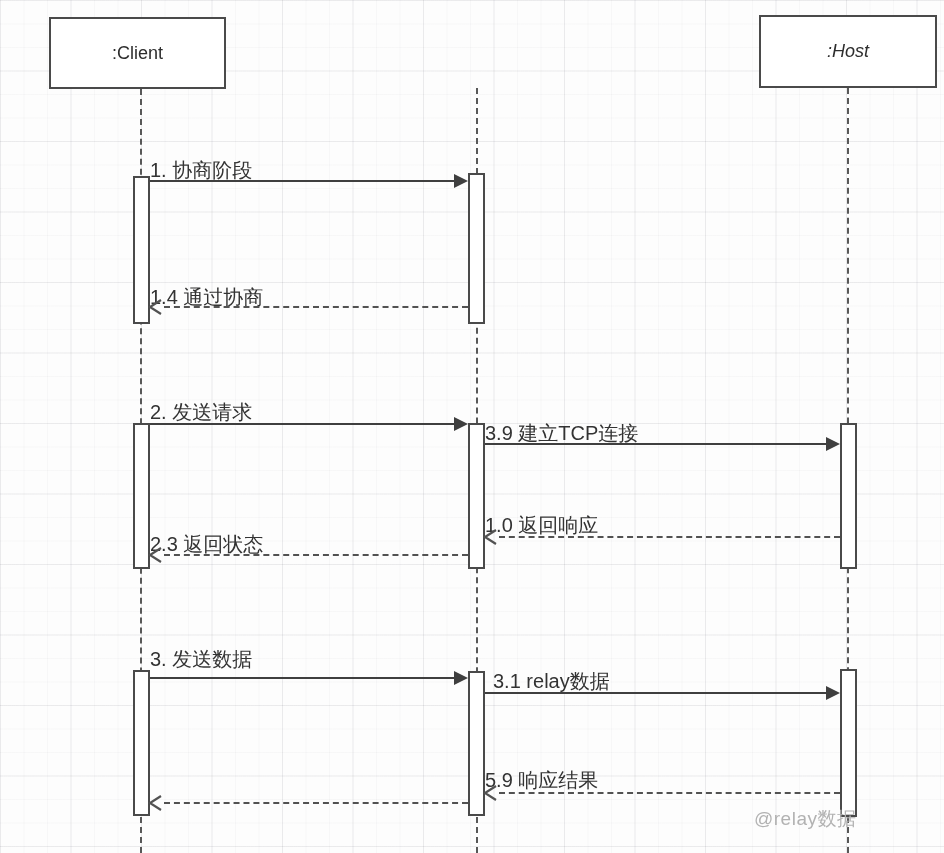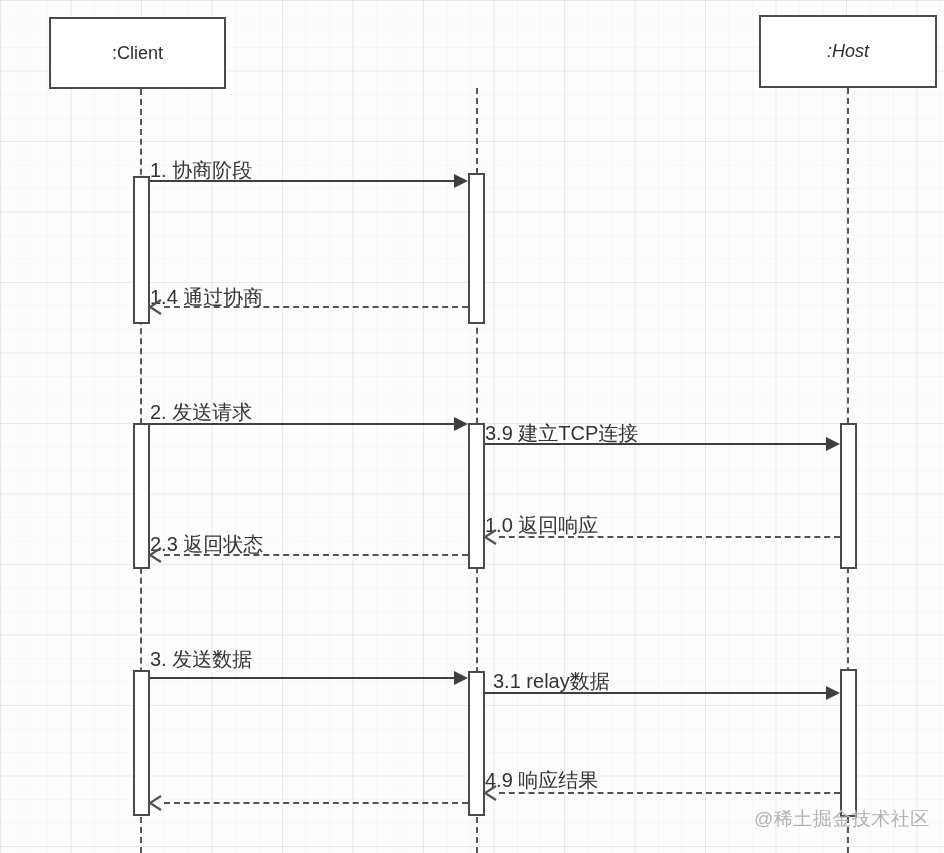--- a/index.html
+++ b/index.html
@@ -164,30 +164,30 @@
     <div class="line" style="left:0; width:306px;"></div>
     <div class="head-solid"></div>
   </div>
 
   <div class="msg-label" style="left:485px; top:668px; width:355px;margin-left:8px;">3.1 relay数据</div>
   <div class="arrow" style="left:485px; top:693px; width:355px;">
     <div class="line" style="left:0; width:343px;"></div>
     <div class="head-solid"></div>
   </div>
 
-  <div class="msg-label" style="left:485px; top:767px; width:355px;">4.9 响应结果</div>
+  <div class="msg-label" style="left:485px; top:767px; width:355px;">5.9 响应结果</div>
   <div class="arrow" style="left:485px; top:793px; width:355px;">
     <div class="line dashed" style="left:14px; width:341px;"></div>
     <svg class="head-open" width="18" height="18">
       <polyline points="14,2 3,9 14,16" fill="none" stroke="#525252" stroke-width="2.2"></polyline>
     </svg>
   </div>
 
   <div class="arrow" style="left:150px; top:803px; width:318px;">
     <div class="line dashed" style="left:14px; width:304px;"></div>
     <svg class="head-open" width="18" height="18">
       <polyline points="14,2 3,9 14,16" fill="none" stroke="#525252" stroke-width="2.2"></polyline>
     </svg>
   </div>
 
-  <div class="watermark">@稀土掘金技术社区</div>
+  <div class="watermark">@relay数据</div>
 
 </div>
 
 </body></html>

